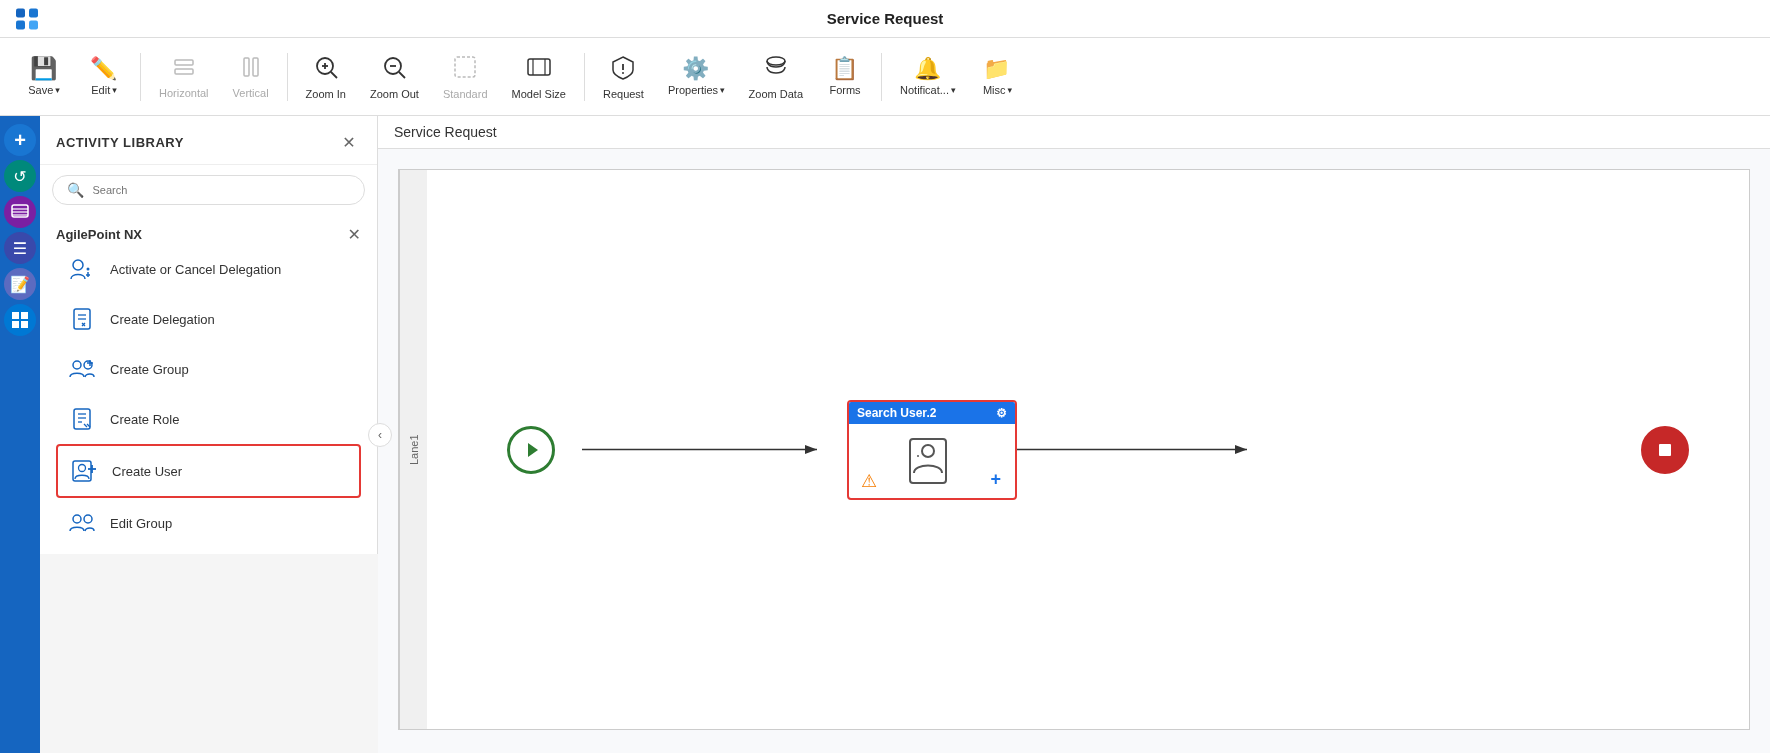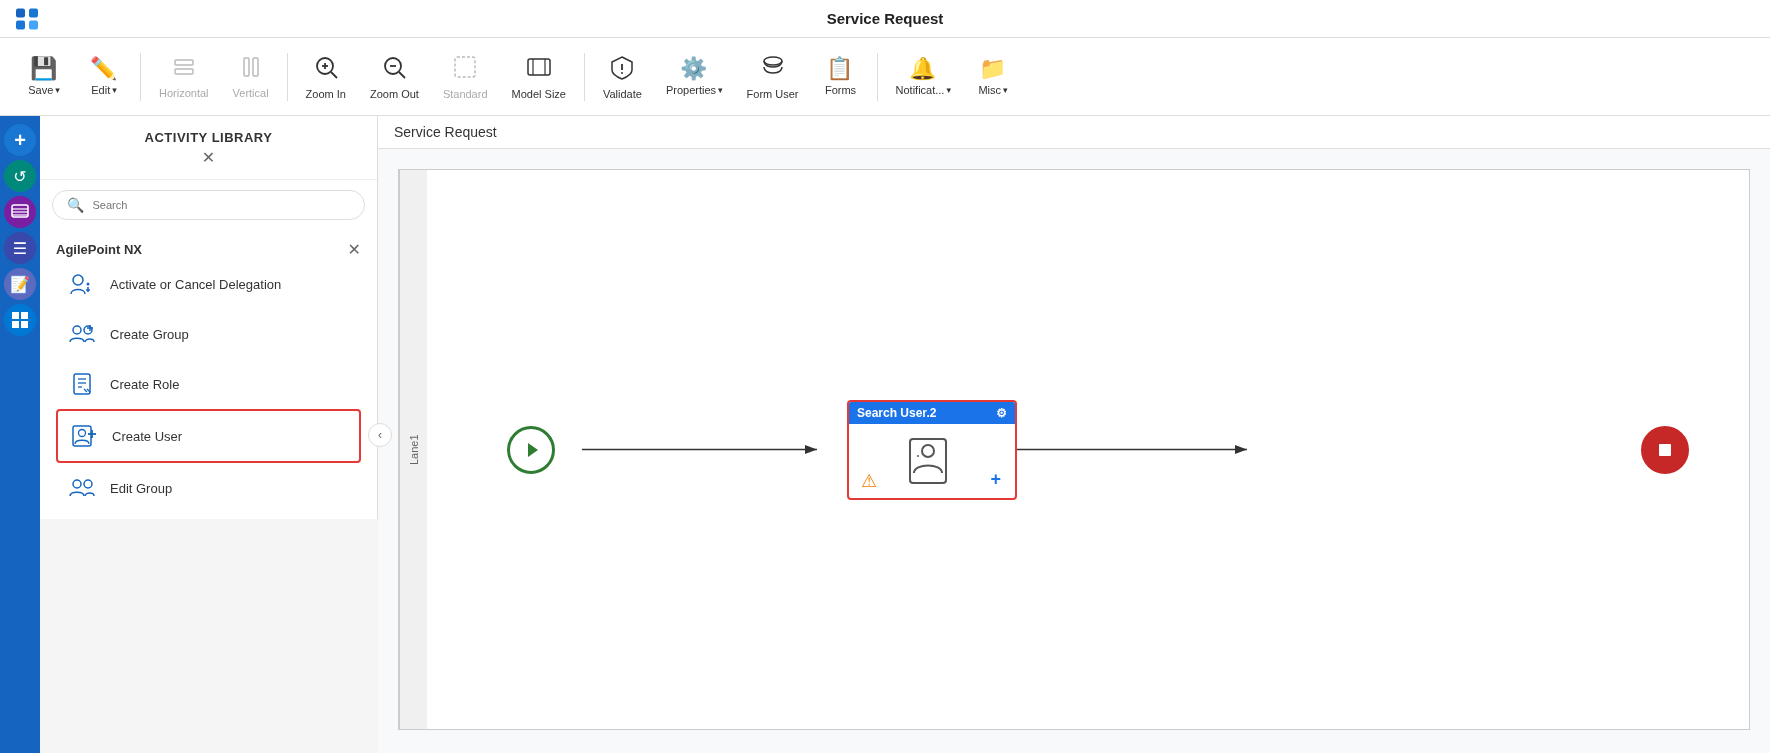--- a/index.html
+++ b/index.html
@@ -60,21 +60,21 @@
     .sidebar-btn.indigo { background: #3949ab; }
     .sidebar-btn.indigo2 { background: #5c6bc0; }
 
     
     #activity-panel {
       width: 338px; background: #fff; border-right: 1px solid #ddd;
       display: flex; flex-direction: column;
     }
     #activity-panel-header {
       display: flex; align-items: center; justify-content: space-between;
-      padding: 14px 16px 10px; border-bottom: 1px solid #eee; flex-direction: column;
+      padding: 14px 16px 10px; border-bottom: 1px solid #eee;
     }
     #activity-panel-header .title { font-size: 13px; font-weight: 700; color: #333; letter-spacing: 0.5px; }
     #activity-panel-header .close-btn { cursor: pointer; font-size: 16px; color: #666; width: 24px; height: 24px; display: flex; align-items: center; justify-content: center; border-radius: 3px; }
 
     #search-box {
       display: flex; align-items: center; margin: 10px 12px;
       border: 1px solid #ddd; border-radius: 20px; padding: 6px 14px; gap: 8px;
       background: #fff;
     }
     #search-box .search-icon { color: #999; font-size: 14px; }
@@ -263,38 +263,38 @@
   </div>
   <div class="toolbar-divider"></div>
   <div class="toolbar-item">
     <span class="icon">
       <svg width="26" height="26" viewBox="0 0 26 26" fill="none">
         <path d="M13 3 L23 8 L23 16 C23 20 18 23 13 25 C8 23 3 20 3 16 L3 8 Z" stroke="#333" stroke-width="1.5" fill="none"></path>
         <line x1="13" y1="10" x2="13" y2="16" stroke="#333" stroke-width="1.8"></line>
         <circle cx="13" cy="19" r="1" fill="#333"></circle>
       </svg>
     </span>
-    <span class="label">Validate</span>
+    <span class="label">Request</span>
   </div>
   <div class="toolbar-item">
     <span class="icon">⚙️</span>
     <span class="label">
         <span>Properties</span>
         <span class="arrow">▾</span>
       </span>
   </div>
   <div class="toolbar-item">
     <span class="icon">
       <svg width="26" height="26" viewBox="0 0 26 26" fill="none">
         <ellipse cx="13" cy="7" rx="9" ry="4" stroke="#333" stroke-width="1.5"></ellipse>
         <path d="M4 7 C4 7 4 13 13 13 C22 13 22 7 22 7" stroke="#333" stroke-width="1.5" fill="none"></path>
         <path d="M4 13 C4 13 4 19 13 19 C22 19 22 13 22 13" stroke="#333" stroke-width="1.5" fill="none"></path>
       </svg>
     </span>
-    <span class="label">Form User</span>
+    <span class="label">Zoom Data</span>
   </div>
   <div class="toolbar-item">
     <span class="icon">📋</span>
     <span class="label">Forms</span>
   </div>
   <div class="toolbar-divider"></div>
   <div class="toolbar-item">
     <span class="icon">🔔</span>
     <span class="label">
         <span>Notificat...</span>
@@ -356,20 +356,31 @@
             <svg width="28" height="28" viewBox="0 0 28 28" fill="none">
               <circle cx="10" cy="10" r="5" stroke="#1565c0" stroke-width="1.5"></circle>
               <path d="M3 24 C3 18 17 18 17 24" stroke="#1565c0" stroke-width="1.5" fill="none"></path>
               <circle cx="20" cy="14" r="1.5" fill="#1565c0"></circle>
               <path d="M20 17 L20 22 M18 20 L22 20" stroke="#1565c0" stroke-width="1.5"></path>
             </svg>
           </span>
           <span class="item-label">Activate or Cancel Delegation</span>
         </div>
 
+        <div class="activity-item">
+          <span class="item-icon">
+            <svg width="28" height="28" viewBox="0 0 28 28" fill="none">
+              <rect x="6" y="4" width="16" height="20" rx="2" stroke="#1565c0" stroke-width="1.5"></rect>
+              <line x1="10" y1="10" x2="18" y2="10" stroke="#1565c0" stroke-width="1.3"></line>
+              <line x1="10" y1="14" x2="18" y2="14" stroke="#1565c0" stroke-width="1.3"></line>
+              <path d="M14 18 L17 21 M17 18 L14 21" stroke="#1565c0" stroke-width="1.3"></path>
+            </svg>
+          </span>
+          <span class="item-label">Create Delegation</span>
+        </div>
 
         <div class="activity-item">
           <span class="item-icon">
             <svg width="28" height="28" viewBox="0 0 28 28" fill="none">
               <circle cx="9" cy="10" r="4" stroke="#1565c0" stroke-width="1.5"></circle>
               <path d="M2 22 C2 17 16 17 16 22" stroke="#1565c0" stroke-width="1.5" fill="none"></path>
               <circle cx="20" cy="10" r="4" stroke="#1565c0" stroke-width="1.5"></circle>
               <path d="M17 22 C18 18 26 18 26 22" stroke="#1565c0" stroke-width="1.5" fill="none"></path>
               <line x1="22" y1="5" x2="22" y2="11" stroke="#1565c0" stroke-width="1.5"></line>
               <line x1="19" y1="8" x2="25" y2="8" stroke="#1565c0" stroke-width="1.5"></line>

